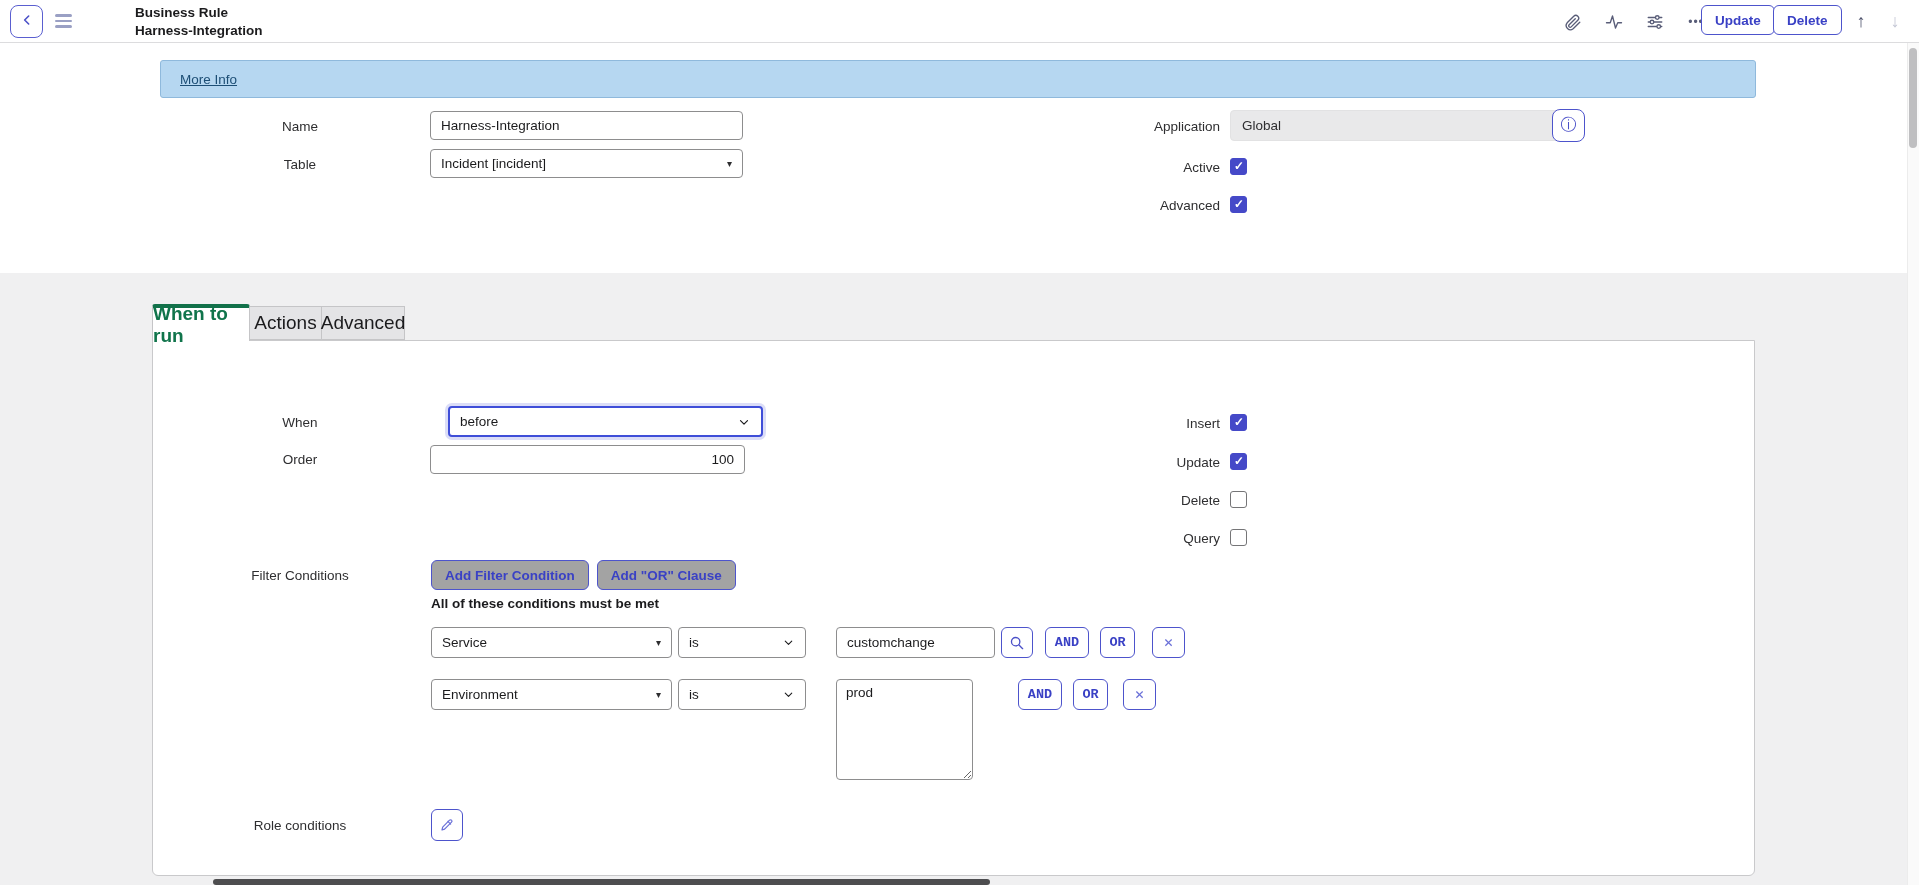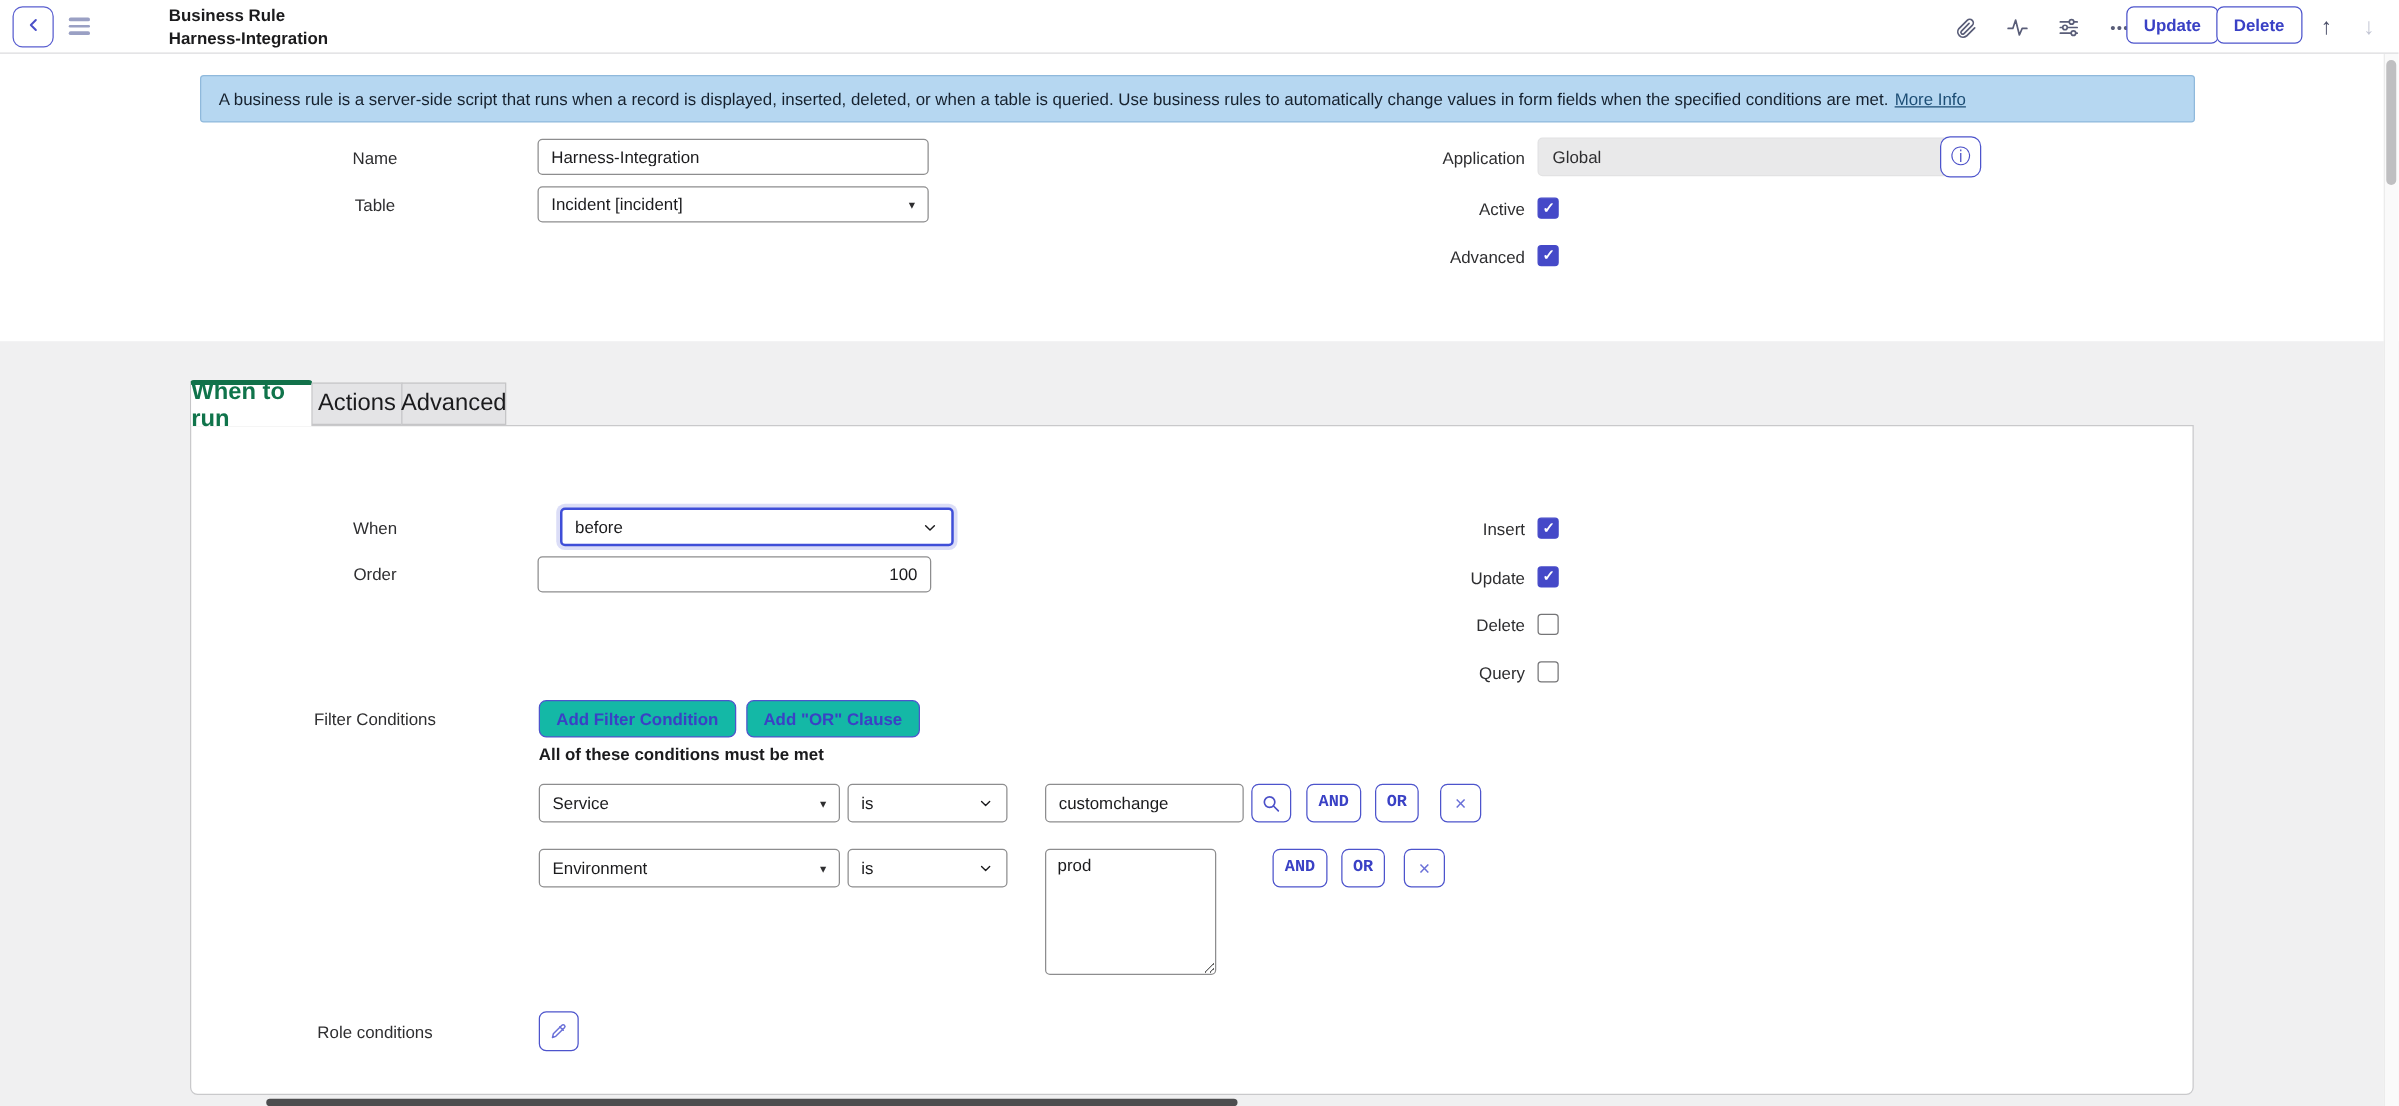--- a/index.html
+++ b/index.html
@@ -69,21 +69,21 @@
          cursor:pointer; font-size:19px; }
   .tab.active { top:304px; height:37px; background:#fff; border-bottom:none; color:#10744b;
                 font-weight:bold; border-top:4px solid #12714a; border-radius:3px 3px 0 0; z-index:2; }
   .tab-panel { position:absolute; left:152px; top:340px; width:1603px; height:536px; background:#fff;
                border:1px solid #c9c9cb; border-radius:0 0 6px 6px; z-index:1; }
 
   
   .focused { border:2px solid #3f4ed8; box-shadow:0 0 0 3px rgba(90,100,220,.22);margin-left:18px; }
 
   
-  .pill-btn { background:#14b8a6; border:1px solid #4d54cc; border-radius:6px; color:#3a41c5;
+  .pill-btn { background:#a3a3a3; border:1px solid #4d54cc; border-radius:6px; color:#3a41c5;
               font-weight:bold; font-size:13.5px; font-family:inherit; height:30px; padding:0 13px;
               cursor:pointer; }
   .cond-btn { position:absolute; top:0; height:31px; background:#fff; border:1px solid #4d54cc;
               border-radius:6px; color:#3a41c5; font-weight:bold; font-size:13.5px;
               display:flex; align-items:center; justify-content:center; cursor:pointer;font-family:Liberation Mono, monospace; }
   .x-btn { color:#6a70d8; font-weight:normal; font-size:15px; }
 
   .cond-textarea { position:absolute; border:1px solid #8d8d8e; border-radius:4px; resize:both;
                    font-family:inherit; font-size:13.5px; color:#1b1b1d; padding:5px 9px; }
 
@@ -144,21 +144,20 @@
       <span class="hdr-icon more-dots">•••</span>
     </div>
 
     <button class="hdr-btn btn-update">Update</button>
     <button class="hdr-btn btn-delete">Delete</button>
     <span class="nav-arrow arrow-up">↑</span>
     <span class="nav-arrow arrow-down">↓</span>
   </div>
 
   <div class="info-banner banner-top">
-    <span>A business rule is a server-side script that runs when a record is displayed, inserted, deleted, or when a table is queried. Use business rules to automatically change values in form fields when the specified conditions are met.</span>
     <a class="more-info">More Info</a>
   </div>
 
   <div class="fld-label" style="top:119px;">Name</div>
   <input class="text-input" style="left: 430px; top: 111px; width: 313px;" value="Harness-Integration">
 
   <div class="fld-label" style="top:157px;">Table</div>
   <div class="sel-box" style="left:430px; top:149px; width:313px;">
     <span>Incident [incident]</span>
     <span class="caret">▾</span>

